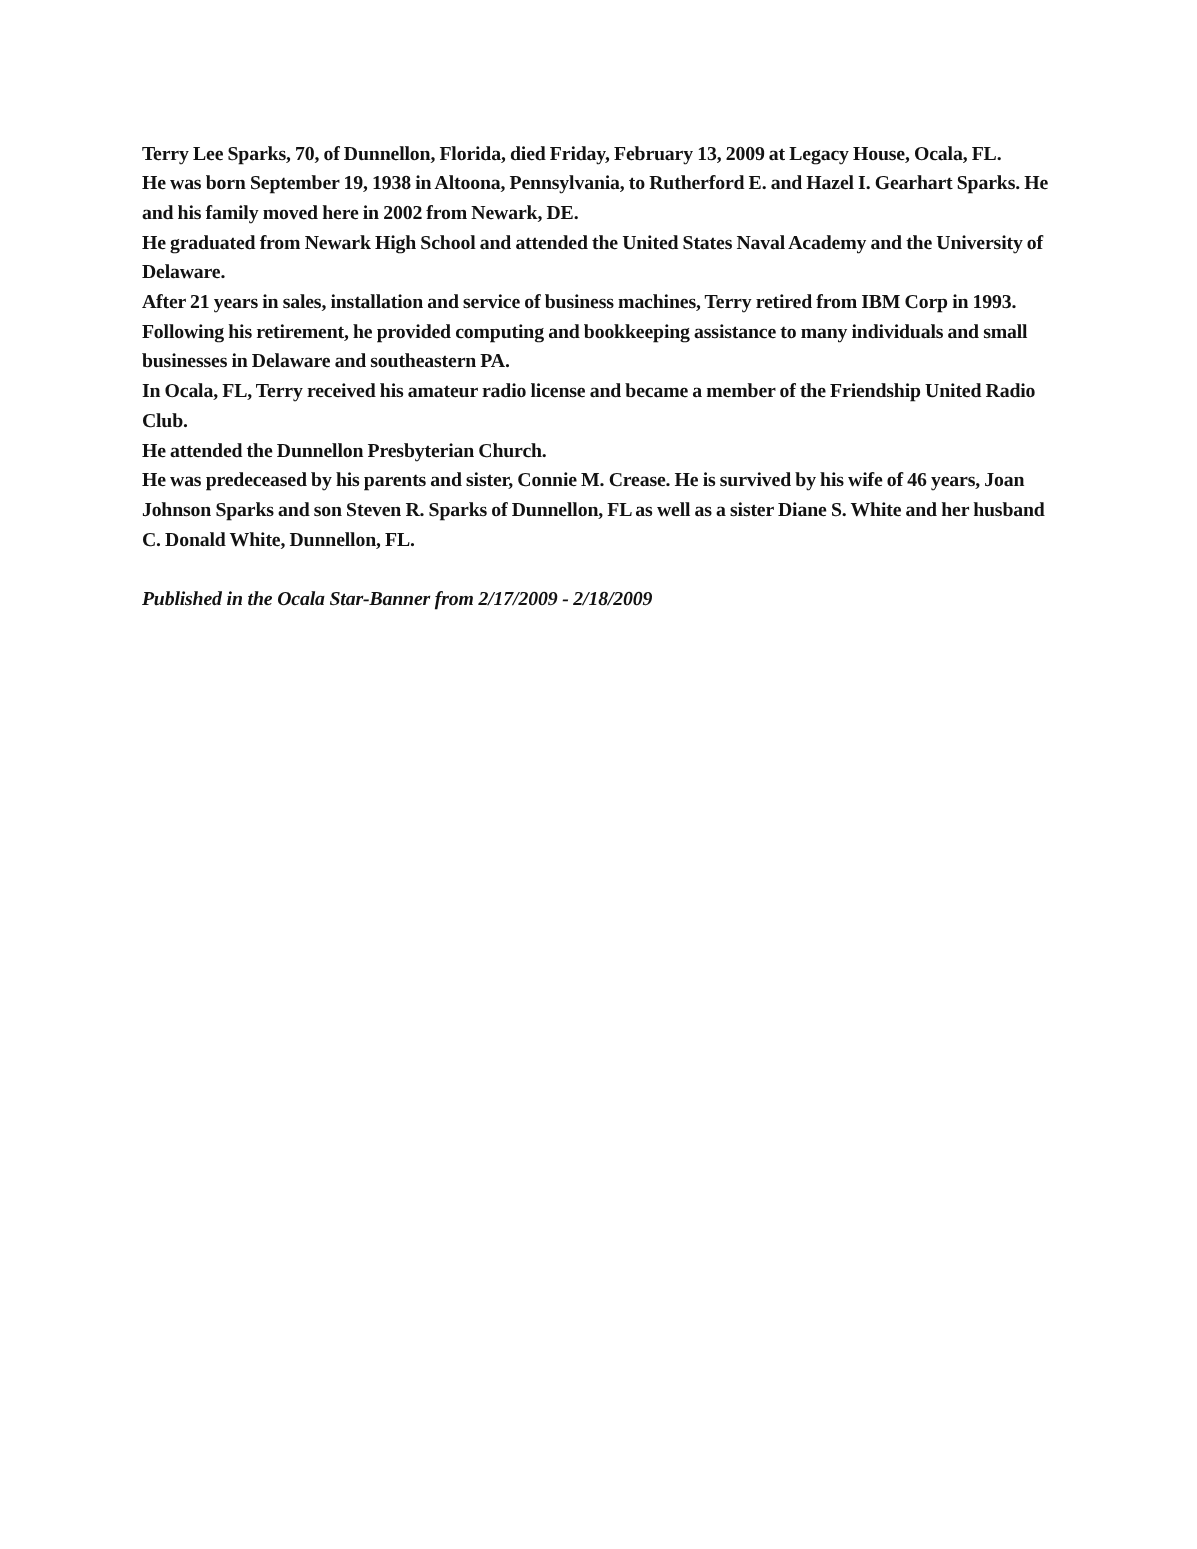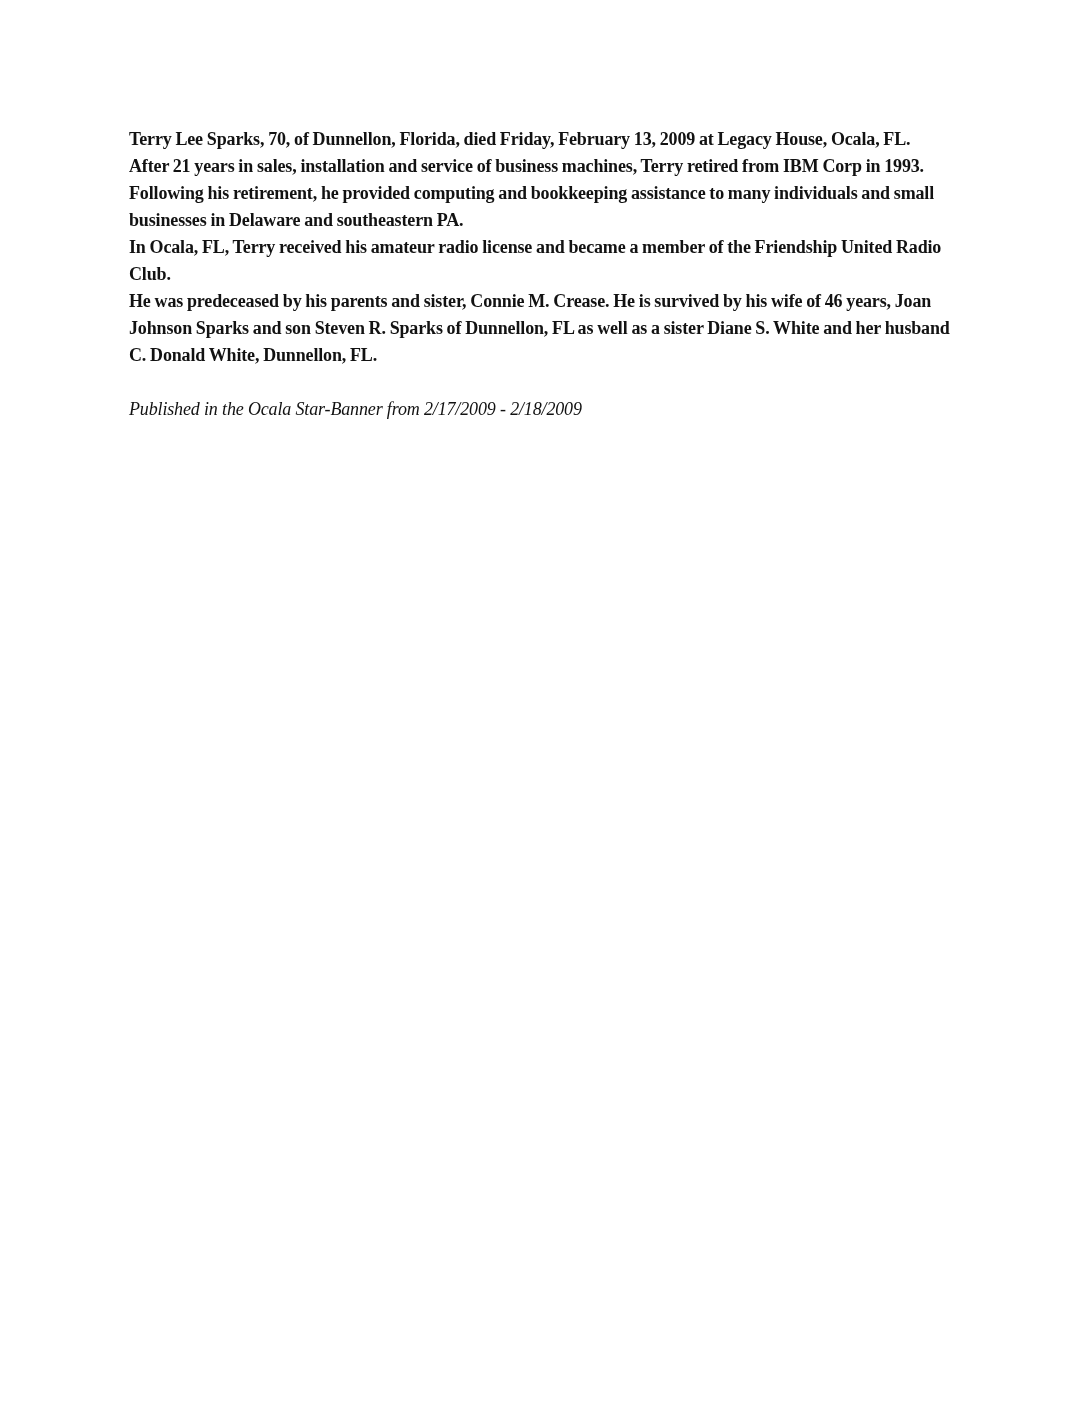--- a/index.html
+++ b/index.html
@@ -25,32 +25,35 @@
     font-weight: bold;
     font-size: 18px;
     line-height: 27px;
     color: #121212;
     letter-spacing: -0.15px;
     word-spacing: -0.5px;
   }
   .publication-note {
     margin: 27px 0 0 0;
     font-family: "Liberation Serif", "DejaVu Serif", serif;
-    font-weight: normal;
+    font-weight: bold;
     font-style: italic;
     font-size: 18px;
     line-height: 27px;
     color: #121212;
     letter-spacing: -0.15px;
   }
 </style>
 </head>
 <body>
 
 <main class="page">
   <article class="body-text">
     <p>Terry Lee Sparks, 70, of Dunnellon, Florida, died Friday, February 13, 2009 at Legacy House, Ocala, FL.</p>
+    <p>He was born September 19, 1938 in Altoona, Pennsylvania, to Rutherford E. and Hazel I. Gearhart Sparks. He and his family moved here in 2002 from Newark, DE.</p>
+    <p>He graduated from Newark High School and attended the United States Naval Academy and the University of Delaware.</p>
     <p>After 21 years in sales, installation and service of business machines, Terry retired from IBM Corp in 1993. Following his retirement, he provided computing and bookkeeping assistance to many individuals and small businesses in Delaware and southeastern PA.</p>
     <p>In Ocala, FL, Terry received his amateur radio license and became a member of the Friendship United Radio Club.</p>
+    <p>He attended the Dunnellon Presbyterian Church.</p>
     <p>He was predeceased by his parents and sister, Connie M. Crease. He is survived by his wife of 46 years, Joan Johnson Sparks and son Steven R. Sparks of Dunnellon, FL as well as a sister Diane S. White and her husband C. Donald White, Dunnellon, FL.</p>
   </article>
   <p class="publication-note">Published in the Ocala Star-Banner from 2/17/2009 - 2/18/2009</p>
 </main>
 
 </body></html>

